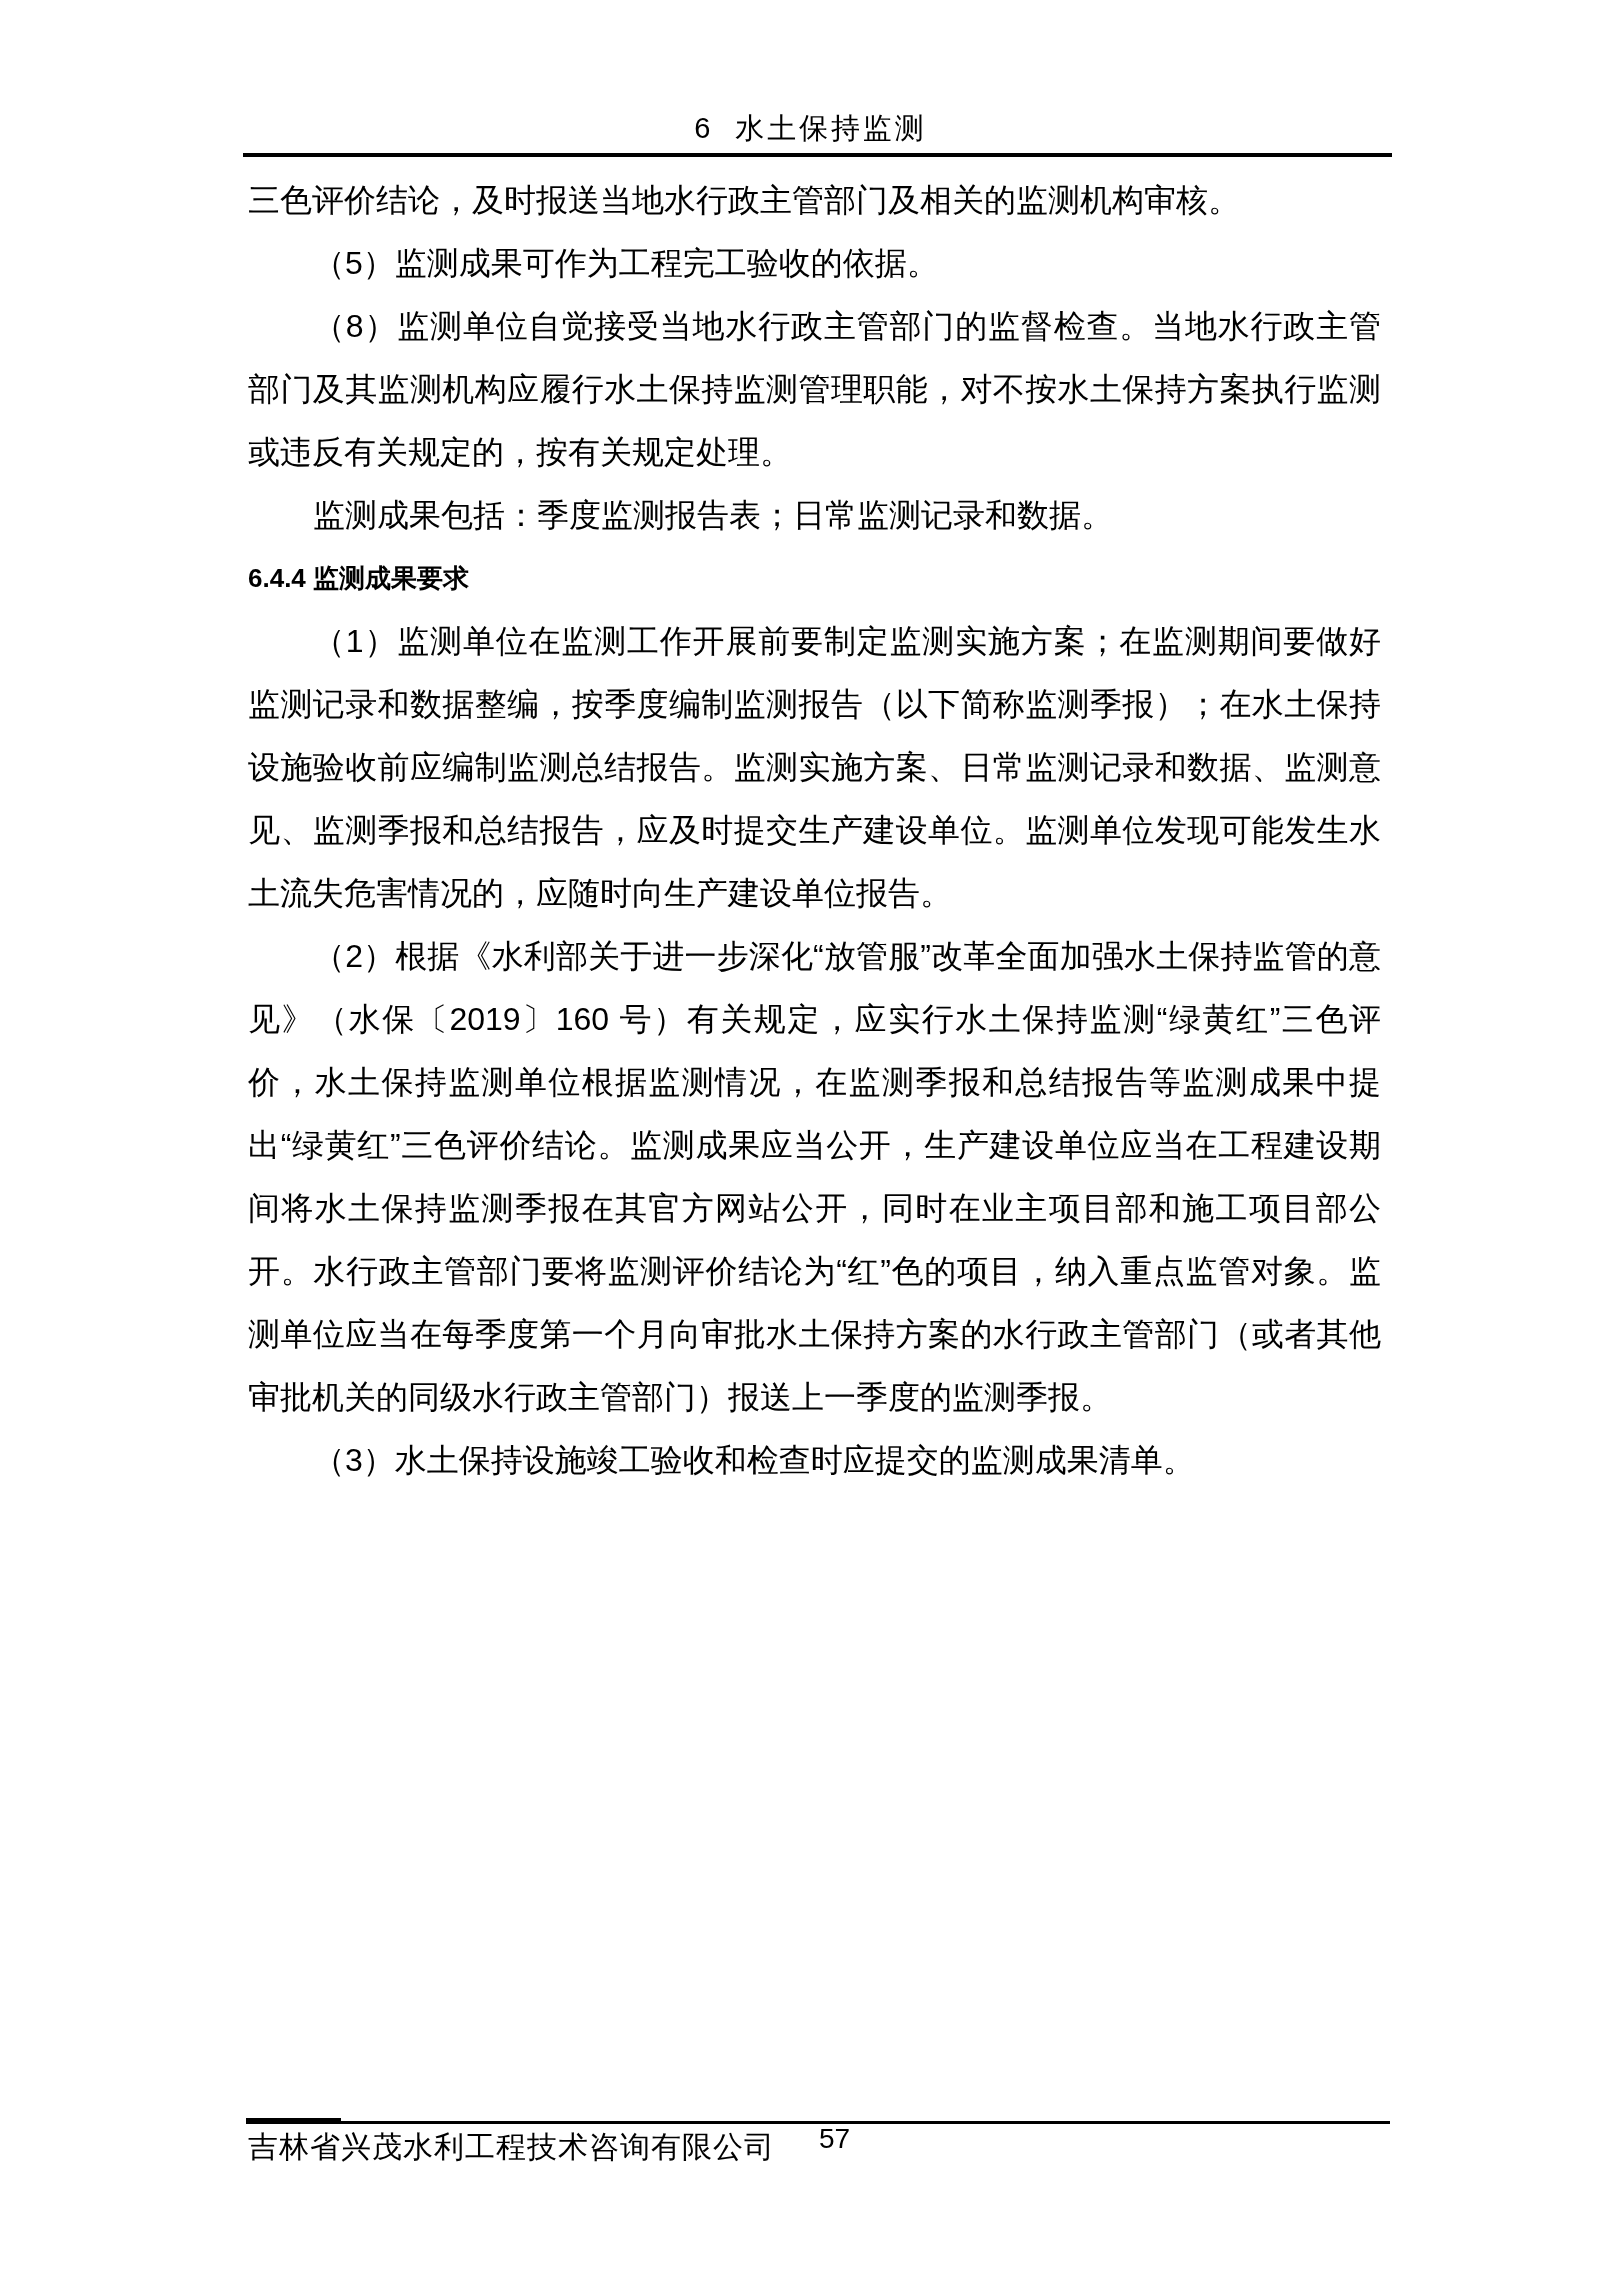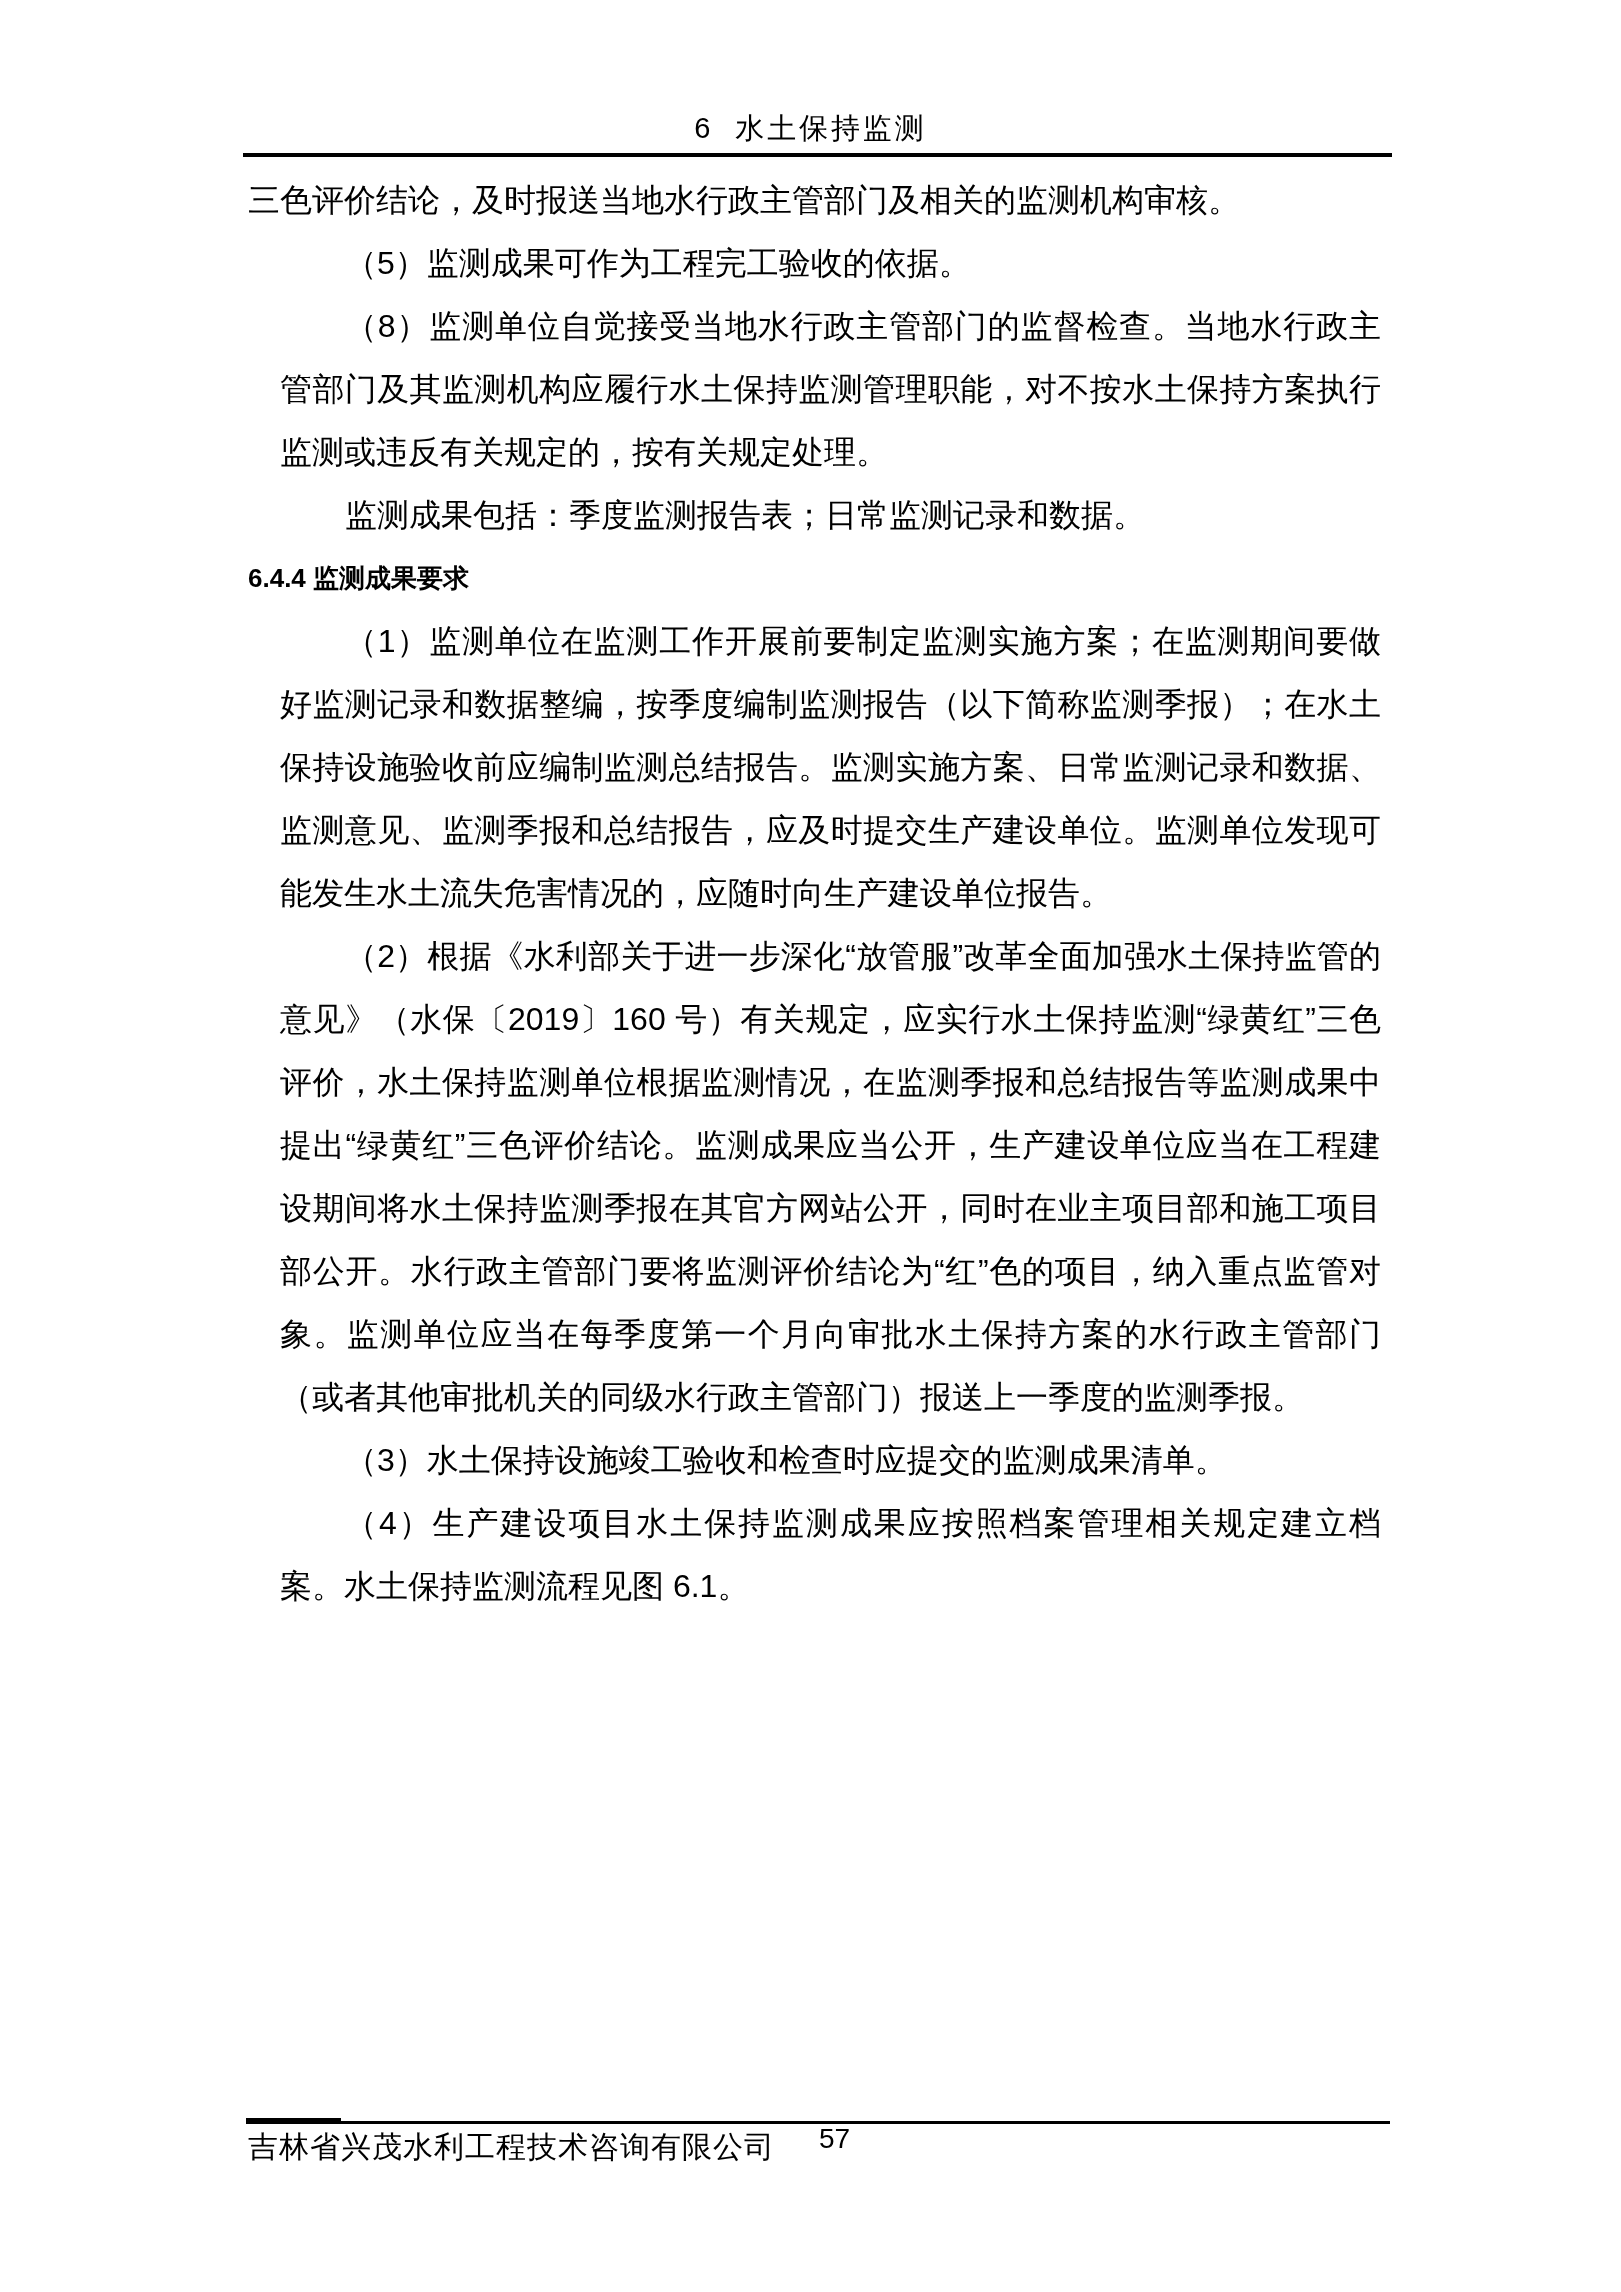--- a/index.html
+++ b/index.html
@@ -43,21 +43,20 @@
     line-height: 63px;
     text-align: justify;
     word-break: break-all;
   }
   .content p {
     margin: 0;
     padding: 0;
   }
   .content p.indent {
     text-indent: 65px;
-    margin-left: 32px;
   }
   .section-heading {
     margin: 0;
     padding: 0;
     font-size: 26px;
     font-weight: bold;
     line-height: 63px;
     text-align: left;
   }
   .footer-rule-thick {
@@ -103,21 +102,20 @@
     <p>三色评价结论，及时报送当地水行政主管部门及相关的监测机构审核。</p>
     <p class="indent">（5）监测成果可作为工程完工验收的依据。</p>
     <p class="indent">（8）监测单位自觉接受当地水行政主管部门的监督检查。当地水行政主管部门及其监测机构应履行水土保持监测管理职能，对不按水土保持方案执行监测或违反有关规定的，按有关规定处理。</p>
     <p class="indent">监测成果包括：季度监测报告表；日常监测记录和数据。</p>
 
     <p class="section-heading">6.4.4 监测成果要求</p>
 
     <p class="indent">（1）监测单位在监测工作开展前要制定监测实施方案；在监测期间要做好监测记录和数据整编，按季度编制监测报告（以下简称监测季报）；在水土保持设施验收前应编制监测总结报告。监测实施方案、日常监测记录和数据、监测意见、监测季报和总结报告，应及时提交生产建设单位。监测单位发现可能发生水土流失危害情况的，应随时向生产建设单位报告。</p>
     <p class="indent">（2）根据《水利部关于进一步深化“放管服”改革全面加强水土保持监管的意见》（水保〔2019〕160 号）有关规定，应实行水土保持监测“绿黄红”三色评价，水土保持监测单位根据监测情况，在监测季报和总结报告等监测成果中提出“绿黄红”三色评价结论。监测成果应当公开，生产建设单位应当在工程建设期间将水土保持监测季报在其官方网站公开，同时在业主项目部和施工项目部公开。水行政主管部门要将监测评价结论为“红”色的项目，纳入重点监管对象。监测单位应当在每季度第一个月向审批水土保持方案的水行政主管部门（或者其他审批机关的同级水行政主管部门）报送上一季度的监测季报。</p>
     <p class="indent">（3）水土保持设施竣工验收和检查时应提交的监测成果清单。</p>
-    <p class="indent">（4）生产建设项目水土保持监测成果应按照档案管理相关规定建立档案。水土保持监测流程见图 6.1。</p>
   </div>
 
   <div class="footer-rule-thick"></div>
   <div class="footer-rule-thin"></div>
 
   <div class="footer-company">吉林省兴茂水利工程技术咨询有限公司</div>
 
   <div class="footer-page">57</div>
 
 </div>

